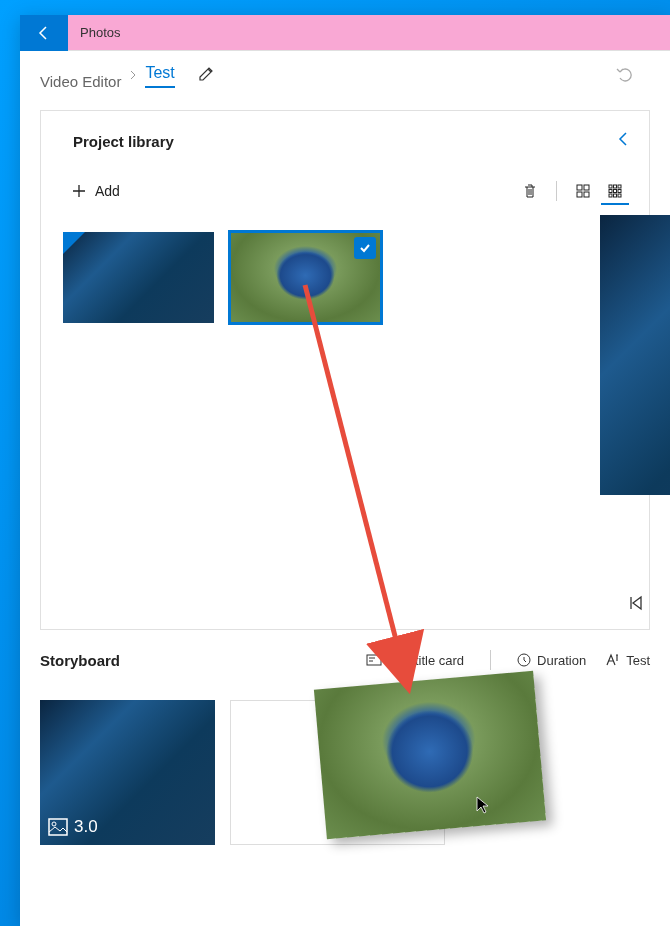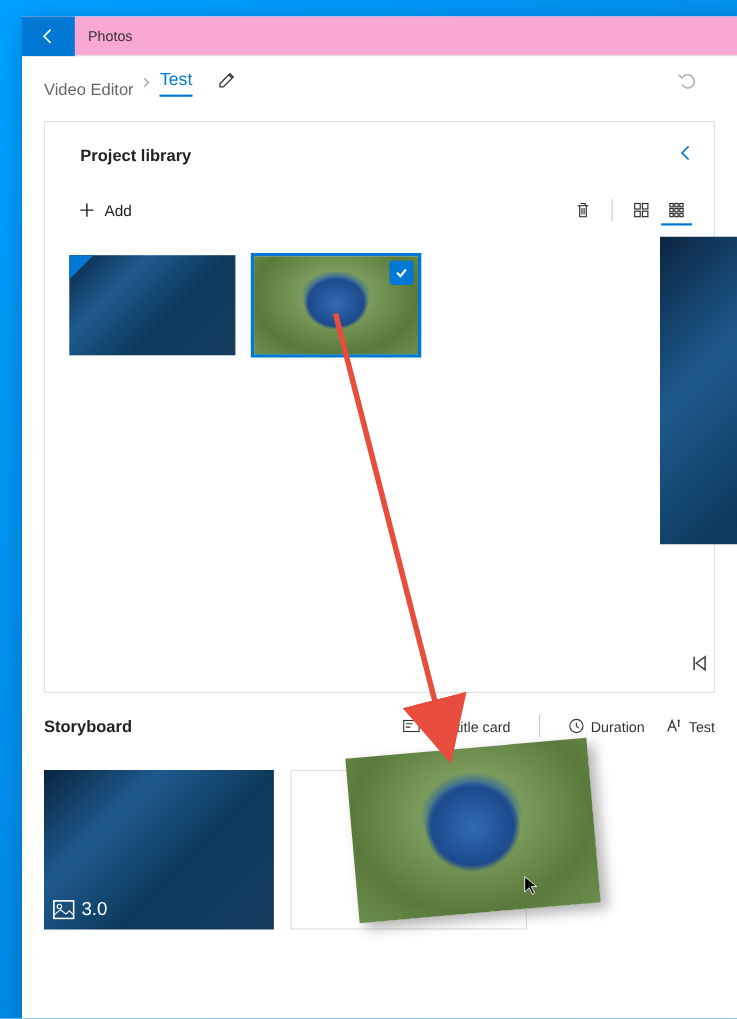--- a/index.html
+++ b/index.html
@@ -32,21 +32,21 @@
     .check-badge { position: absolute; top: 4px; right: 4px; width: 22px; height: 22px; background: #0078d4; border-radius: 3px; display: flex; align-items: center; justify-content: center; }
     .preview-panel { position: absolute; right: 0; top: 200px; width: 70px; height: 280px; overflow: hidden; }
     .preview-img { width: 260px; height: 100%; }
     .preview-prev-btn { position: absolute; right: 25px; top: 580px; cursor: pointer; }
     .storyboard-section { padding: 0 20px; margin-top: 20px; }
     .sb-header { display: flex; align-items: center; margin-bottom: 30px; justify-content: flex-end; }
     .sb-title { font-size: 15px; font-weight: 600; color: #222; }
     .sb-toolbar { margin-left: auto; display: flex; gap: 18px; }
     .sb-btn { display: flex; align-items: center; gap: 6px; font-size: 13px; cursor: pointer; color: #333; }
     .sb-clips { display: flex; gap: 15px; }
-    .sb-clip { width: 209px; height: 145px; position: relative; }
+    .sb-clip { width: 175px; height: 145px; position: relative; }
     .sb-clip-img { width: 100%; height: 100%; display: block; }
     .duration-label { position: absolute; bottom: 8px; left: 8px; display: flex; align-items: center; gap: 6px; color: #fff; font-size: 17px; }
     .sb-slot { width: 215px; height: 145px; border: 1px solid #ddd; background: #fff; display: flex; align-items: flex-start; justify-content: center; }
     .drag-ghost { position: absolute; left: 320px; top: 680px; width: 220px; height: 150px; transform: rotate(-5deg); box-shadow: 6px 6px 12px rgba(0,0,0,0.3); z-index: 50; }
     .drag-ghost-img { width: 100%; height: 100%; }
     .drag-cursor { position: absolute; left: 475px; top: 795px; z-index: 60; }
     .drag-arrow { position: absolute; left: 285px; top: 275px; z-index: 55; pointer-events: none; }
     .watermark { position: absolute; right: 6px; bottom: 4px; font-size: 10px; color: rgba(255,255,255,0.7); z-index: 100; }
     
     .gaming-img { background: linear-gradient(135deg,#0a2540 0%,#1e5a8e 30%,#0d3a5c 60%,#163d5e 100%); }

